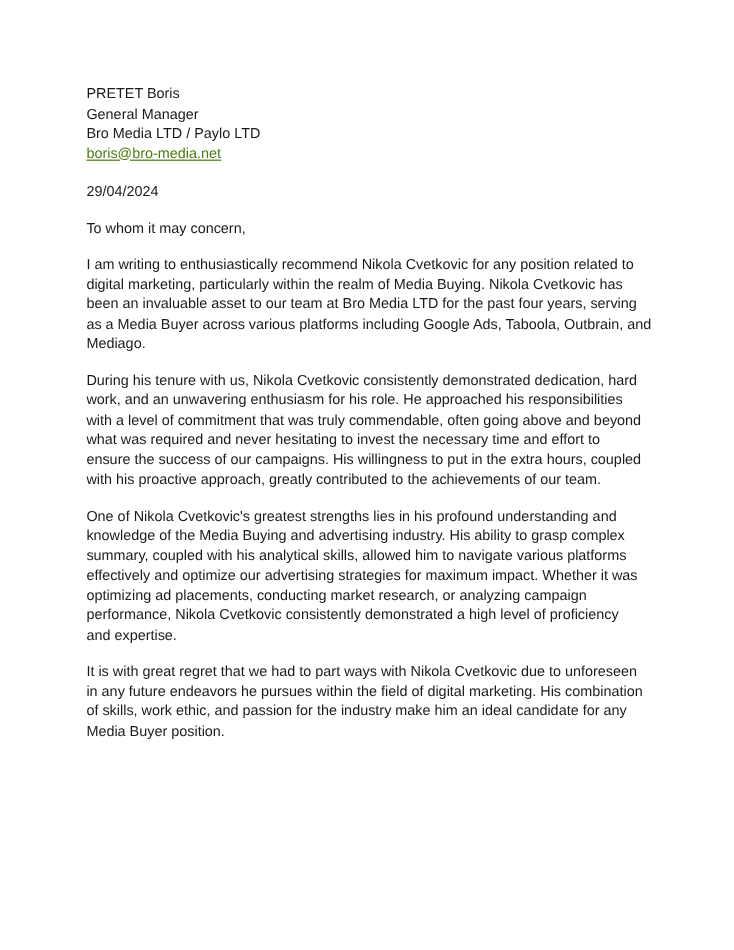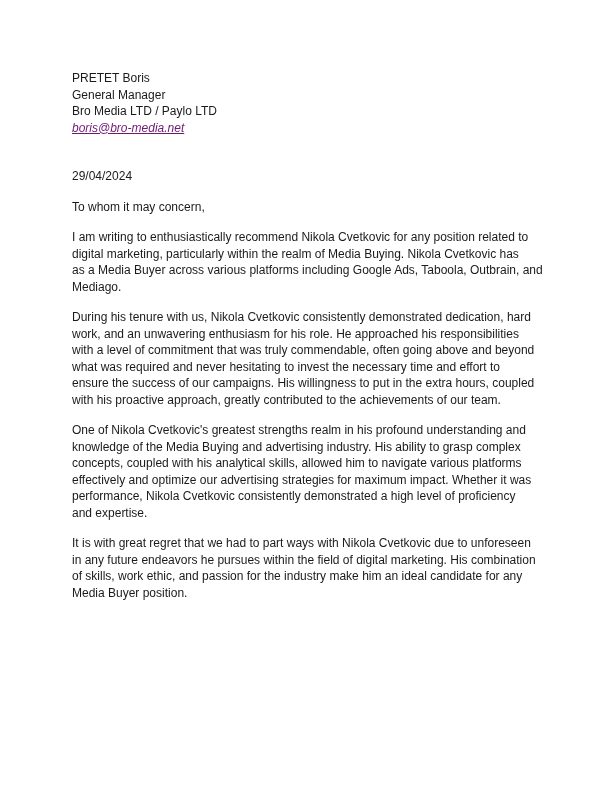--- a/index.html
+++ b/index.html
@@ -4,22 +4,22 @@
   <style>
     html, body { margin: 0; padding: 0; background: #ffffff; }
     body { width: 612px; height: 792px; position: relative; overflow: hidden; }
     .page {
       position: absolute; left: 72px; top: 70px; width: 480px;
       font-family: "Liberation Sans", sans-serif;
       font-size: 12px; line-height: 16.5px; color: #1a1a1a;
     }
     .line { display: block; white-space: nowrap; }
     .block { margin: 0 0 14px 0; }
-    .header-block { margin-bottom: 32px; }
-    a.email { color: #701a75; text-decoration: underline; font-style: italic; }
+    .header-block { margin-bottom: 15px; }
+    a.email { color: #4d7c0f; text-decoration: underline; }
   </style>
 </head>
 <body>
 
 <div class="page">
   <div class="block header-block">
     <span class="line">PRETET Boris</span>
     <span class="line">General Manager</span>
     <span class="line">Bro Media LTD / Paylo LTD</span>
     <span class="line"><a class="email" href="mailto:boris@bro-media.net">boris@bro-media.net</a></span>
@@ -29,38 +29,40 @@
     <span class="line">29/04/2024</span>
   </div>
 
   <div class="block">
     <span class="line">To whom it may concern,</span>
   </div>
 
   <div class="block">
     <span class="line">I am writing to enthusiastically recommend Nikola Cvetkovic for any position related to</span>
     <span class="line">digital marketing, particularly within the realm of Media Buying. Nikola Cvetkovic has</span>
+    <span class="line">been an invaluable asset to our team at Bro Media LTD for the past four years, serving</span>
     <span class="line">as a Media Buyer across various platforms including Google Ads, Taboola, Outbrain, and</span>
     <span class="line">Mediago.</span>
   </div>
 
   <div class="block">
     <span class="line">During his tenure with us, Nikola Cvetkovic consistently demonstrated dedication, hard</span>
     <span class="line">work, and an unwavering enthusiasm for his role. He approached his responsibilities</span>
     <span class="line">with a level of commitment that was truly commendable, often going above and beyond</span>
     <span class="line">what was required and never hesitating to invest the necessary time and effort to</span>
     <span class="line">ensure the success of our campaigns. His willingness to put in the extra hours, coupled</span>
     <span class="line">with his proactive approach, greatly contributed to the achievements of our team.</span>
   </div>
 
   <div class="block">
-    <span class="line">One of Nikola Cvetkovic's greatest strengths realm in his profound understanding and</span>
+    <span class="line">One of Nikola Cvetkovic's greatest strengths lies in his profound understanding and</span>
     <span class="line">knowledge of the Media Buying and advertising industry. His ability to grasp complex</span>
-    <span class="line">concepts, coupled with his analytical skills, allowed him to navigate various platforms</span>
+    <span class="line">summary, coupled with his analytical skills, allowed him to navigate various platforms</span>
     <span class="line">effectively and optimize our advertising strategies for maximum impact. Whether it was</span>
+    <span class="line">optimizing ad placements, conducting market research, or analyzing campaign</span>
     <span class="line">performance, Nikola Cvetkovic consistently demonstrated a high level of proficiency</span>
     <span class="line">and expertise.</span>
   </div>
 
   <div class="block">
     <span class="line">It is with great regret that we had to part ways with Nikola Cvetkovic due to unforeseen</span>
     <span class="line">in any future endeavors he pursues within the field of digital marketing. His combination</span>
     <span class="line">of skills, work ethic, and passion for the industry make him an ideal candidate for any</span>
     <span class="line">Media Buyer position.</span>
   </div>

